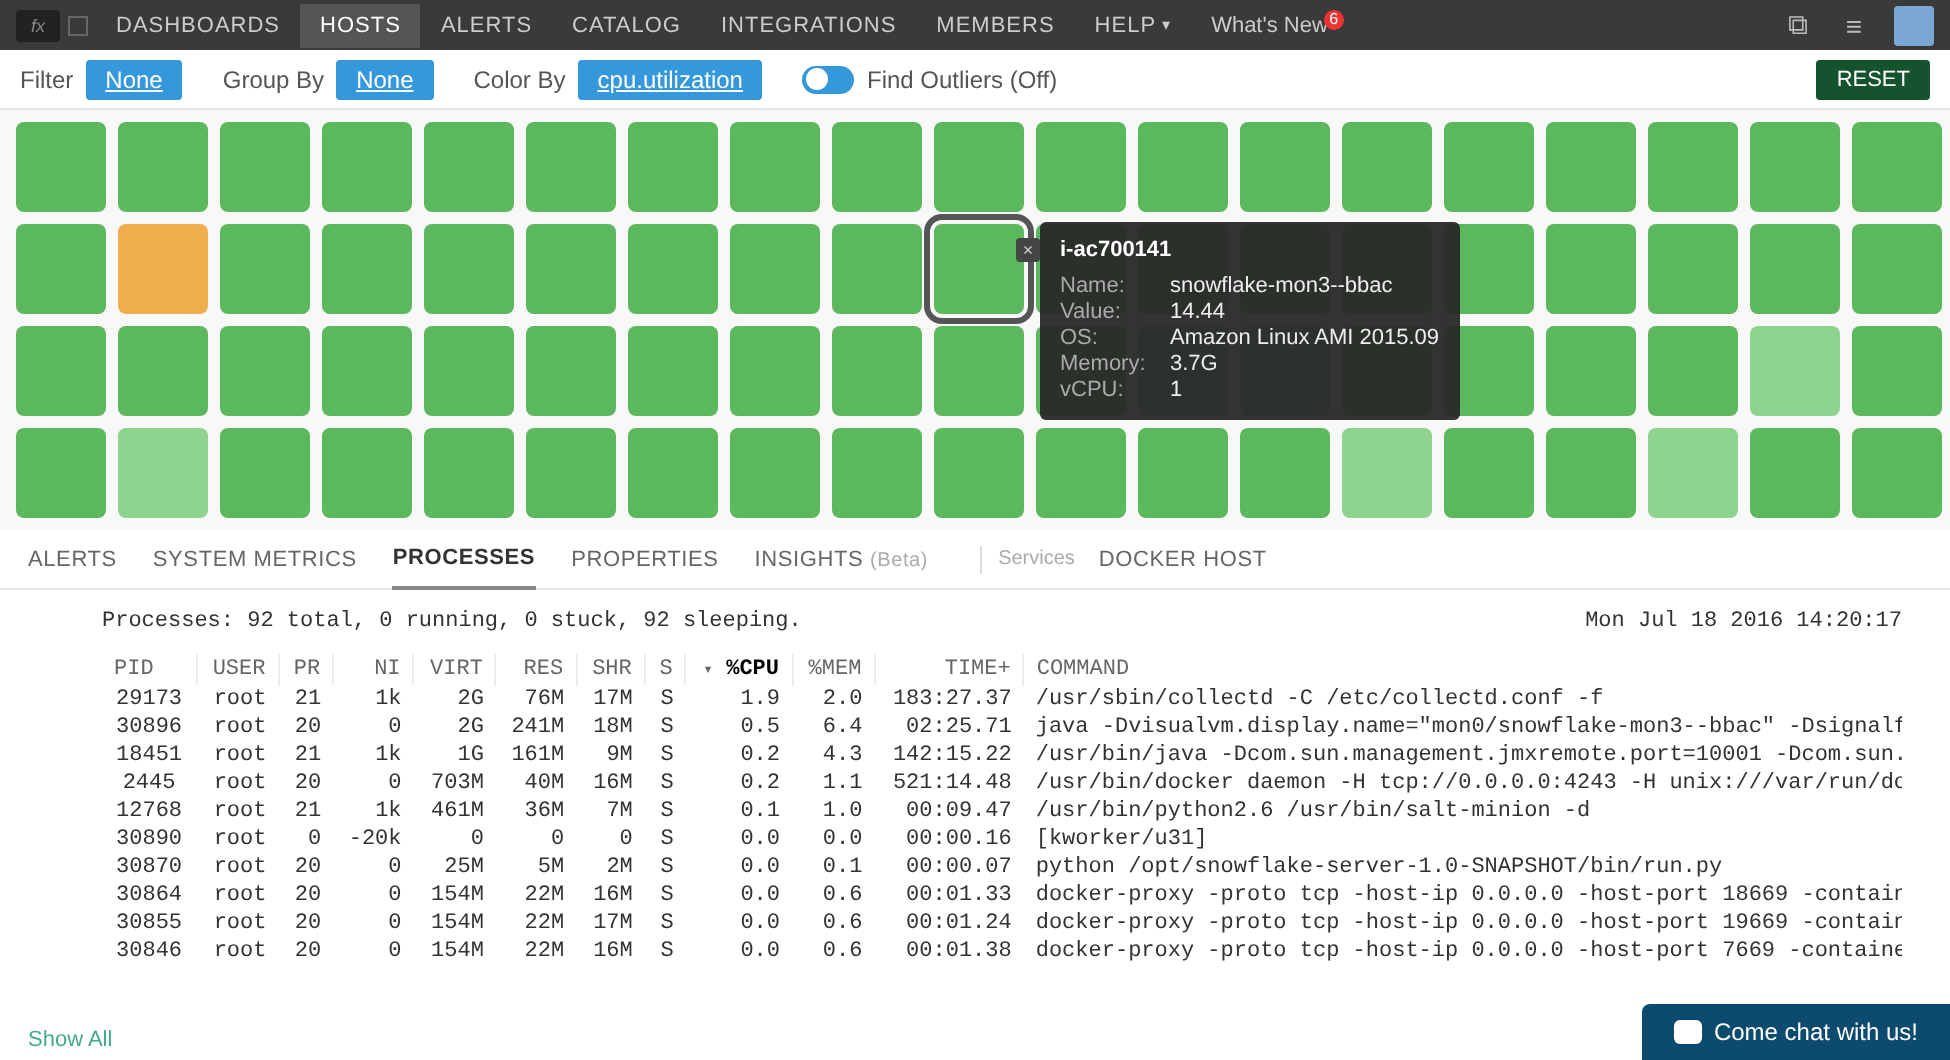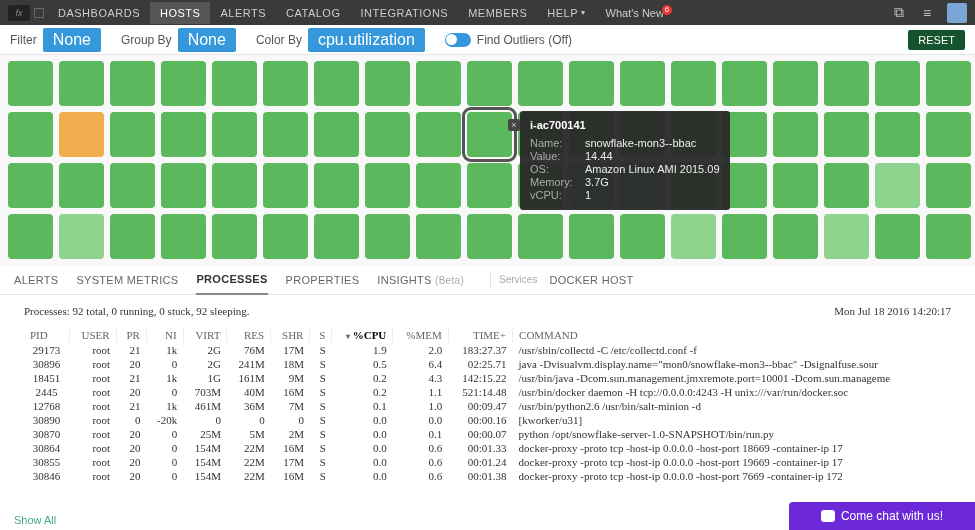--- a/index.html
+++ b/index.html
@@ -13,21 +13,21 @@
 .topnav .nav-item.active { background: #555; color: #fff; }
 .topnav .whats-new { font-size: 11px; position: relative; padding: 0 10px; }
 .topnav .badge { position: absolute; top: -2px; right: 2px; background: #e33; color: #fff; font-size: 8px; width: 10px; height: 10px; border-radius: 50%; display: flex; align-items: center; justify-content: center; }
 .topnav .spacer { flex: 1; }
 .top-icon { width: 18px; height: 18px; display: flex; align-items: center; justify-content: center; margin: 0 5px; color: #bbb; font-size: 14px; cursor: pointer; }
 .avatar { width: 20px; height: 20px; background: #7aa7d6; border-radius: 2px; margin-left: 6px; }
 
 
 .filterbar { height: 30px; background: #fff; border-bottom: 1px solid #e5e5e5; display: flex; align-items: center; padding: 0 10px; font-size: 12px; color: #555; }
 .filterbar .label { margin-right: 6px; }
-.pill { background: #3498db; color: #fff; padding: 3px 10px; border-radius: 2px; font-size: 16px; margin-right: 20px; cursor: pointer; }
+.pill { background: #3498db; color: #fff; padding: 3px 10px; border-radius: 2px; font-size: 12px; margin-right: 20px; cursor: pointer; text-decoration: underline; }
 .toggle { width: 26px; height: 14px; background: #3498db; border-radius: 8px; position: relative; margin-right: 6px; }
 .toggle::after { content: ""; width: 11px; height: 11px; background: #fff; border-radius: 50%; position: absolute; top: 1.5px; left: 1.5px; }
 .reset-btn { background: #14532d; color: #fff; padding: 4px 10px; border-radius: 2px; font-size: 11px; cursor: pointer; margin-left: auto;}
 
 
 .hostgrid { height: 210px; background: #f8f8f8; padding: 6px 8px; position: relative; overflow: hidden; }
 .grid-wrap { display: grid; grid-template-columns: repeat(19, 45px); grid-auto-rows: 45px; gap: 6px; }
 .cell { background: #5cb85c; border-radius: 4px; }
 .cell.y { background: #f0ad4e; }
 .cell.l { background: #8ed48e; }
@@ -42,36 +42,36 @@
 .tooltip .close { position: absolute; left: -12px; top: 8px; width: 12px; height: 12px; background: #444; color: #ccc; font-size: 9px; display: flex; align-items: center; justify-content: center; border-radius: 2px; cursor: pointer; }
 
 
 .tabs { height: 30px; border-bottom: 1px solid #e5e5e5; display: flex; align-items: center; padding: 0 14px; font-size: 11px; color: #666; }
 .tabs .tab { margin-right: 18px; cursor: pointer; padding: 8px 0; letter-spacing: .3px; }
 .tabs .tab.active { color: #333; border-bottom: 2px solid #888; font-weight: 600; }
 .tabs .dimt { color: #aaa; font-size: 10px; }
 .tabs .sep { width: 1px; height: 14px; background: #ddd; margin: 0 8px;}
 
 
-.proc { padding: 10px 24px; font-family: Liberation Serif, serif; font-size: 11px; color: #333; }
+.proc { padding: 10px 24px; font-family: Liberation Mono, monospace; font-size: 11px; color: #333; margin-left: 27px; }
 .proc-head { display: flex; justify-content: space-between; margin-bottom: 10px; }
 .ptbl { width: 100%; border-collapse: collapse; }
 .ptbl th { text-align: right; font-weight: 400; color: #666; padding: 2px 6px; border-right: 1px solid #eee; }
 .ptbl th:first-child { text-align: left; }
 .ptbl th.cmd { text-align: left; border-right: 0;}
 .ptbl th.sorted { font-weight: 700; color: #000; }
 .ptbl td { text-align: right; padding: 1px 6px; white-space: nowrap; }
 .ptbl td:first-child { text-align: center; }
 .ptbl td.cmd { text-align: left; max-width: 420px; overflow: hidden; text-overflow: clip; }
 .sort-ind { font-size: 8px; color: #666; }
 
 .showall { position: absolute; bottom: 4px; left: 14px; color: #4a8; font-size: 11px; cursor: pointer; }
 
 
-.chat { position: absolute; bottom: 0; right: 0; background: #6d28d9; color: #fff; padding: 7px 32px; border-top-left-radius: 4px; font-size: 12px; display: flex; align-items: center; gap: 6px; cursor: pointer; }
+.chat { position: absolute; bottom: 0; right: 0; background: #0c4a6e; color: #fff; padding: 7px 16px; border-top-left-radius: 4px; font-size: 12px; display: flex; align-items: center; gap: 6px; cursor: pointer; }
 .chat .bubble { width: 14px; height: 12px; background: #fff; border-radius: 3px; position: relative; }
 </style>
 </head>
 <body>
 
 <div class="topnav">
   <div class="logo">fx</div>
   <div class="sq"></div>
   <div class="nav-item">DASHBOARDS</div>
   <div class="nav-item active">HOSTS</div>

